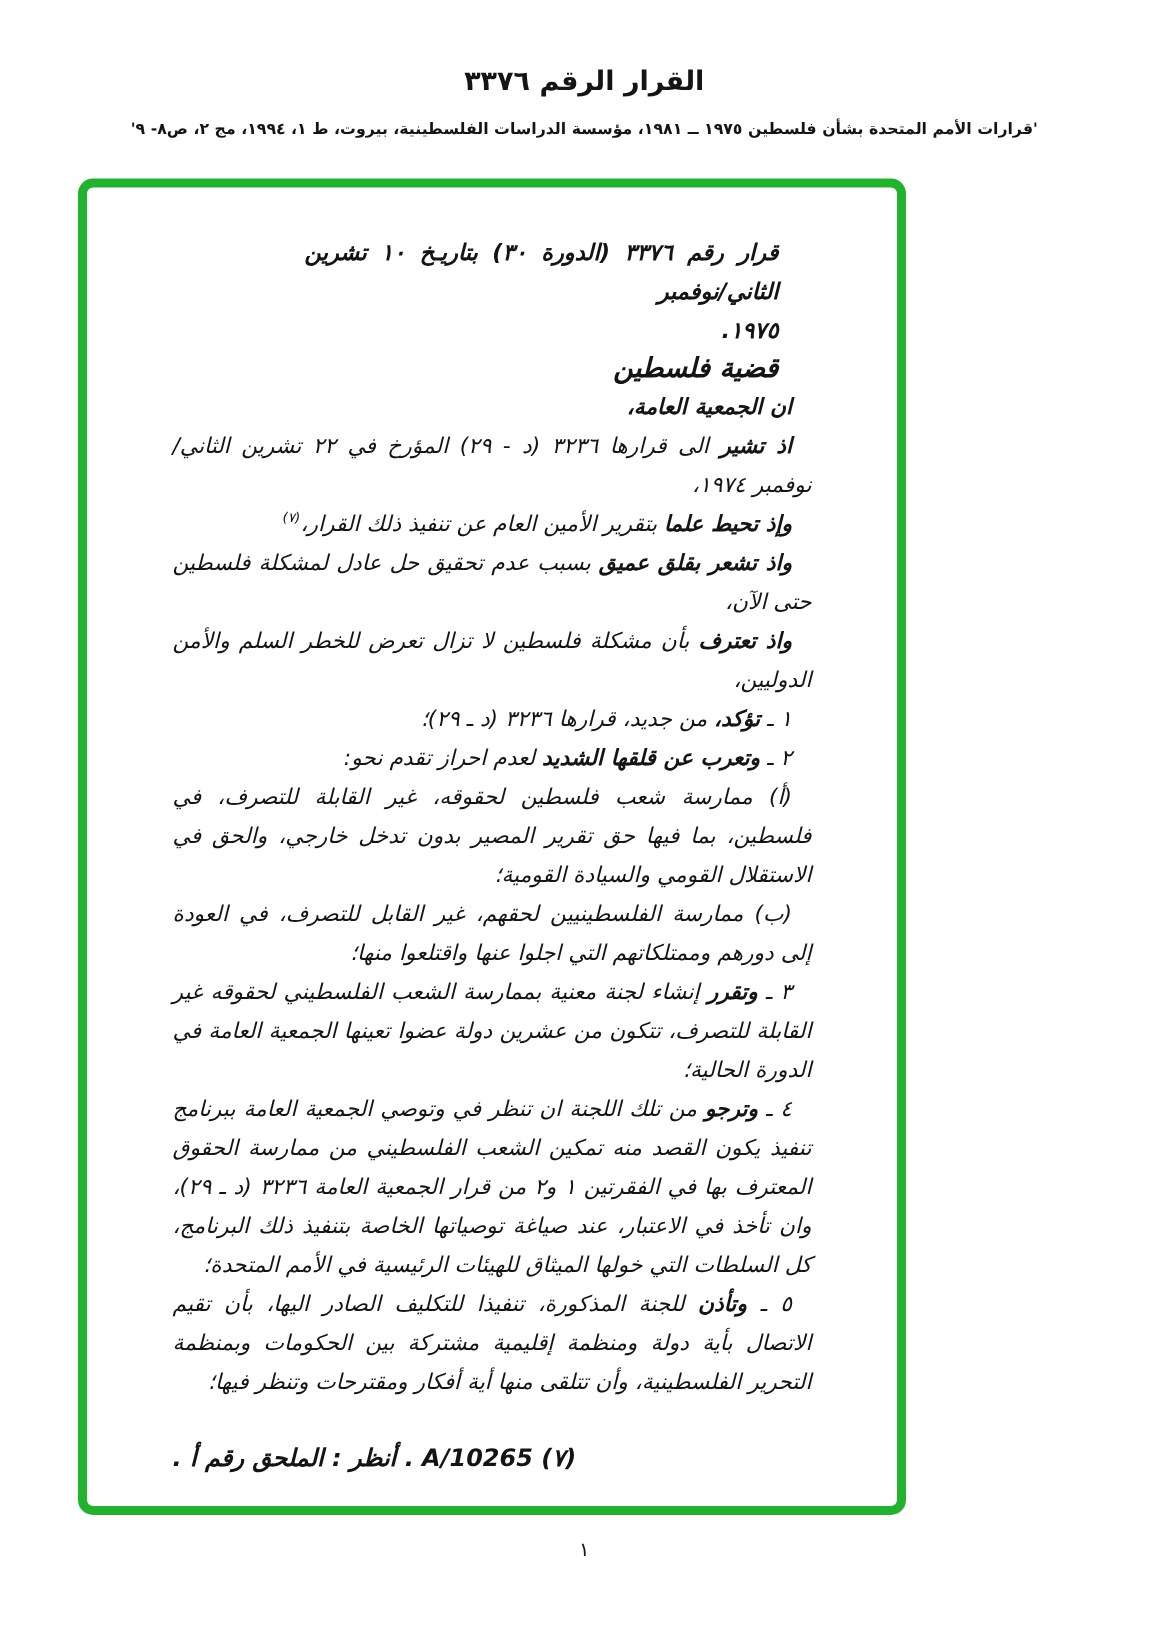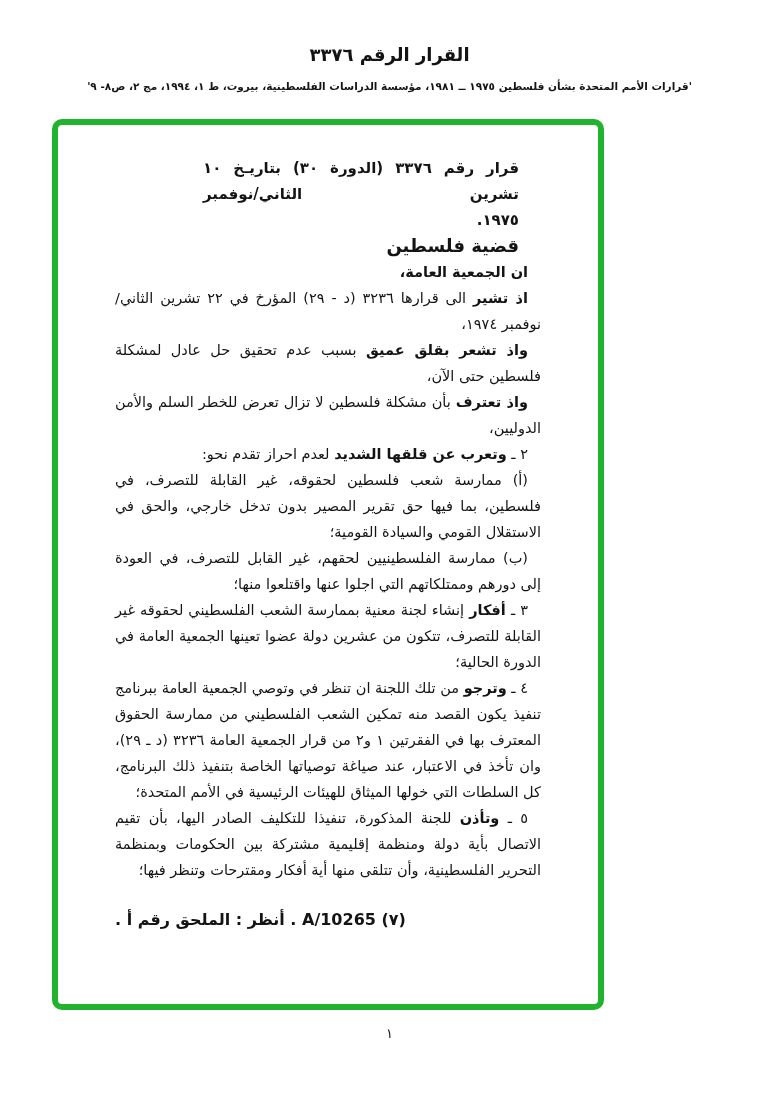--- a/index.html
+++ b/index.html
@@ -13,21 +13,21 @@
     letter-spacing:.5px;
   }
   .source-line{
     margin-top:15px;text-align:center;font-weight:bold;font-size:10.5px;
     white-space:nowrap;letter-spacing:0;
   }
   .frame{
     position:absolute;left:52px;top:119px;width:552px;height:891px;
     box-sizing:border-box;border:6px solid #22b32e;border-radius:10px;
     padding:30px 57px 0 57px;overflow:hidden;
-    text-align:justify;font-size:14.5px;line-height:26px;
+    text-align:justify;font-size:14.5px;line-height:26px;font-style:italic;
   }
   .heading{font-weight:bold;font-size:15px;margin:0 22px 0 88px;}
   .heading .l1{text-align:justify;text-align-last:justify;}
   .heading .l2{text-align:right;}
   .subject{font-weight:bold;font-size:18px;text-align:right;margin:0 22px 0 88px;}
   .paras p.para{margin:0;text-indent:13px;}
   .paras p.para sup{font-size:9px;line-height:0;}
   .footnote{
     font-size:16px;line-height:14px;text-align:left;
     margin:30px -36px 0 0;font-weight:bold;
@@ -47,26 +47,28 @@
 <div class="frame">
   <div class="heading">
     <div class="l1">قرار رقم ٣٣٧٦ (الدورة ٣٠) بتاريـخ ١٠ تشرين الثاني/نوفمبر</div>
     <div class="l2">١٩٧٥.</div>
   </div>
   <div class="subject">قضية فلسطين</div>
 
   <div class="paras">
       <p class="para"><b>ان الجمعية العامة،</b></p>
       <p class="para"><b>اذ تشير</b> الى قرارها ٣٢٣٦ (د - ٢٩) المؤرخ في ٢٢ تشرين الثاني/نوفمبر ١٩٧٤،</p>
+      <p class="para"><b>وإذ تحيط علما</b> بتقرير الأمين العام عن تنفيذ ذلك القرار،<sup>(٧)</sup></p>
       <p class="para"><b>واذ تشعر بقلق عميق</b> بسبب عدم تحقيق حل عادل لمشكلة فلسطين حتى الآن،</p>
       <p class="para"><b>واذ تعترف</b> بأن مشكلة فلسطين لا تزال تعرض للخطر السلم والأمن الدوليين،</p>
+      <p class="para">١ ـ <b>تؤكد،</b> من جديد، قرارها ٣٢٣٦ (د ـ ٢٩)؛</p>
       <p class="para">٢ ـ <b>وتعرب عن قلقها الشديد</b> لعدم احراز تقدم نحو:</p>
       <p class="para">(أ) ممارسة شعب فلسطين لحقوقه، غير القابلة للتصرف، في فلسطين، بما فيها حق تقرير المصير بدون تدخل خارجي، والحق في الاستقلال القومي والسيادة القومية؛</p>
       <p class="para">(ب) ممارسة الفلسطينيين لحقهم، غير القابل للتصرف، في العودة إلى دورهم وممتلكاتهم التي اجلوا عنها واقتلعوا منها؛</p>
-      <p class="para">٣ ـ <b>أفكار</b> إنشاء لجنة معنية بممارسة الشعب الفلسطيني لحقوقه غير القابلة للتصرف، تتكون من عشرين دولة عضوا تعينها الجمعية العامة في الدورة الحالية؛</p>
+      <p class="para">٣ ـ <b>وتقرر</b> إنشاء لجنة معنية بممارسة الشعب الفلسطيني لحقوقه غير القابلة للتصرف، تتكون من عشرين دولة عضوا تعينها الجمعية العامة في الدورة الحالية؛</p>
       <p class="para">٤ ـ <b>وترجو</b> من تلك اللجنة ان تنظر في وتوصي الجمعية العامة ببرنامج تنفيذ يكون القصد منه تمكين الشعب الفلسطيني من ممارسة الحقوق المعترف بها في الفقرتين ١ و٢ من قرار الجمعية العامة ٣٢٣٦ (د ـ ٢٩)، وان تأخذ في الاعتبار، عند صياغة توصياتها الخاصة بتنفيذ ذلك البرنامج، كل السلطات التي خولها الميثاق للهيئات الرئيسية في الأمم المتحدة؛</p>
       <p class="para">٥ ـ <b>وتأذن</b> للجنة المذكورة، تنفيذا للتكليف الصادر اليها، بأن تقيم الاتصال بأية دولة ومنظمة إقليمية مشتركة بين الحكومات وبمنظمة التحرير الفلسطينية، وأن تتلقى منها أية أفكار ومقترحات وتنظر فيها؛</p>
     </div>
 
   <div class="footnote">(٧) A/10265 . أنظر : الملحق رقم أ .</div>
 </div>
 
 <div class="page-number">١</div>
 
 </body></html>

